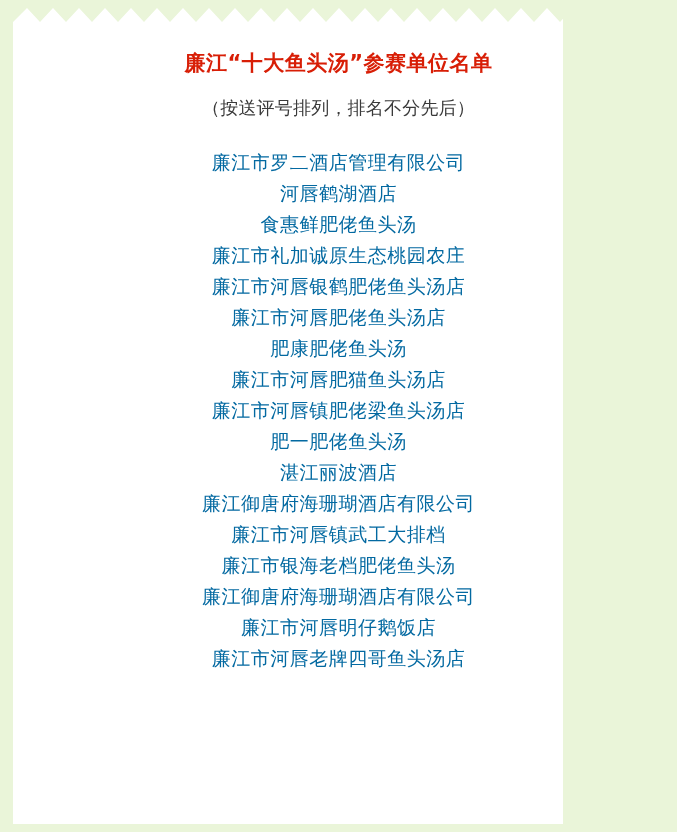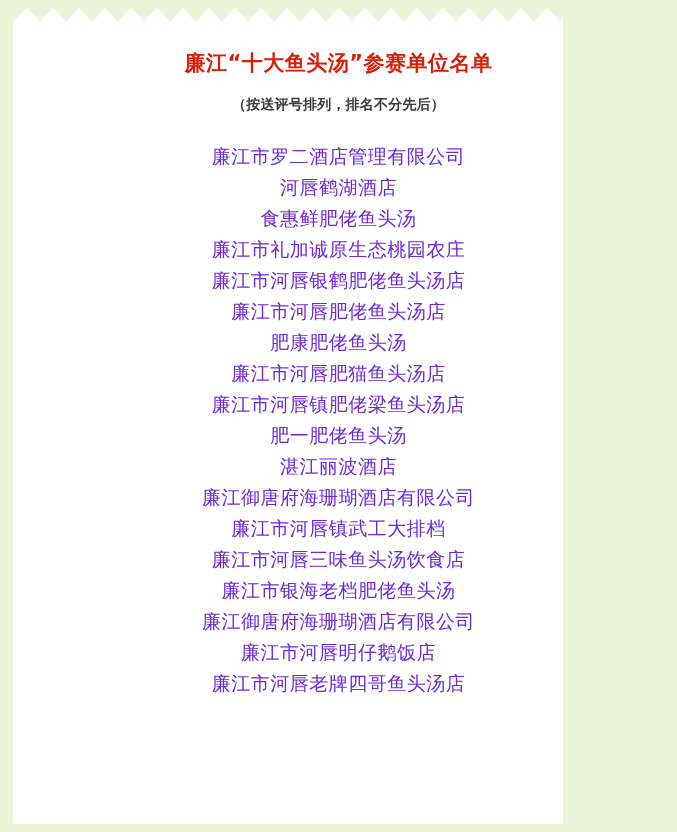--- a/index.html
+++ b/index.html
@@ -59,34 +59,33 @@
     font-family: "DejaVu Sans", "Liberation Sans", sans-serif;
     font-size: 21px;
     font-weight: bold;
     color: #d81e06;
     letter-spacing: 0.5px;
     line-height: 1.3;
   }
   .doc-subtitle {
     margin: 19px 0 16px 0;
     font-family: "DejaVu Sans", "Liberation Sans", sans-serif;
-    font-size: 14px;
+    font-size: 18px;
     color: #3a3a3a;
     letter-spacing: 0.2px;
-    font-weight: bold;
   }
   .name-list {
     list-style: none;
     margin: 27px 0 0 0;
     padding: 0;
   }
   .name-list li {
     font-family: "DejaVu Sans", "Liberation Sans", sans-serif;
     font-size: 19px;
-    color: #6d28d9;
+    color: #0369a1;
     line-height: 31px;
     letter-spacing: 0.5px;
     white-space: nowrap;
   }
 </style>
 </head>
 <body>
 
 <div class="page">
   <div class="frame-outer"></div>
@@ -107,21 +106,20 @@
         <li>廉江市礼加诚原生态桃园农庄</li>
         <li>廉江市河唇银鹤肥佬鱼头汤店</li>
         <li>廉江市河唇肥佬鱼头汤店</li>
         <li>肥康肥佬鱼头汤</li>
         <li>廉江市河唇肥猫鱼头汤店</li>
         <li>廉江市河唇镇肥佬梁鱼头汤店</li>
         <li>肥一肥佬鱼头汤</li>
         <li>湛江丽波酒店</li>
         <li>廉江御唐府海珊瑚酒店有限公司</li>
         <li>廉江市河唇镇武工大排档</li>
-        <li>廉江市河唇三味鱼头汤饮食店</li>
         <li>廉江市银海老档肥佬鱼头汤</li>
         <li>廉江御唐府海珊瑚酒店有限公司</li>
         <li>廉江市河唇明仔鹅饭店</li>
         <li>廉江市河唇老牌四哥鱼头汤店</li>
       </ul>
     </div>
   </div>
 </div>
 
 </body></html>

